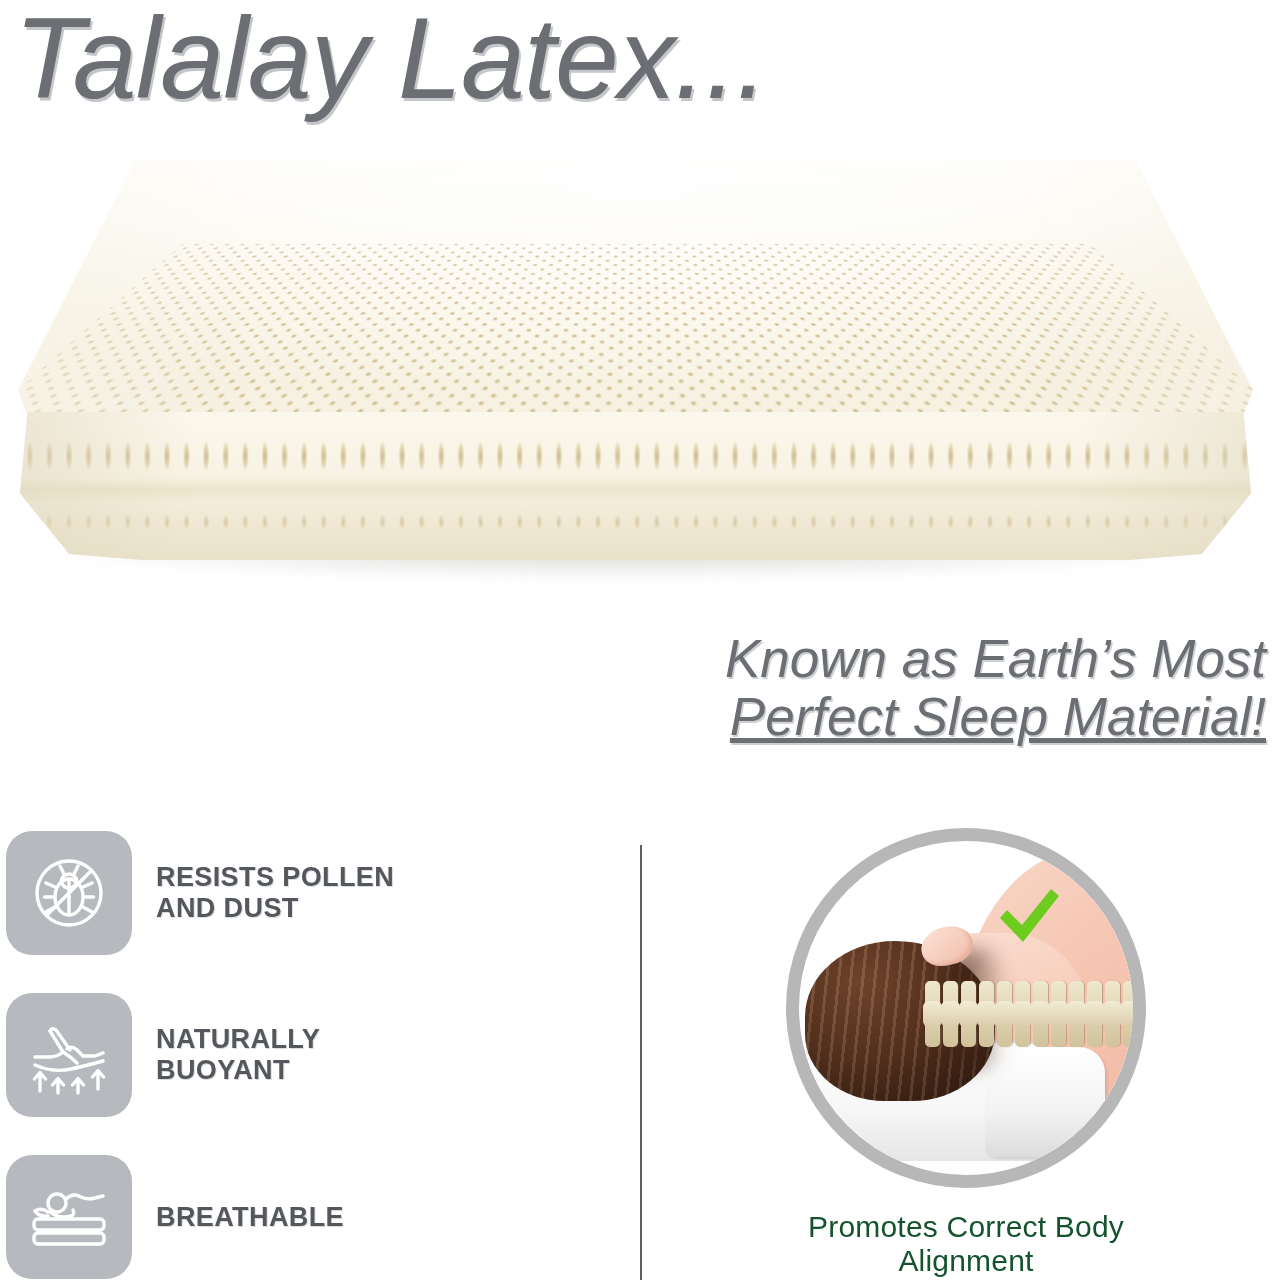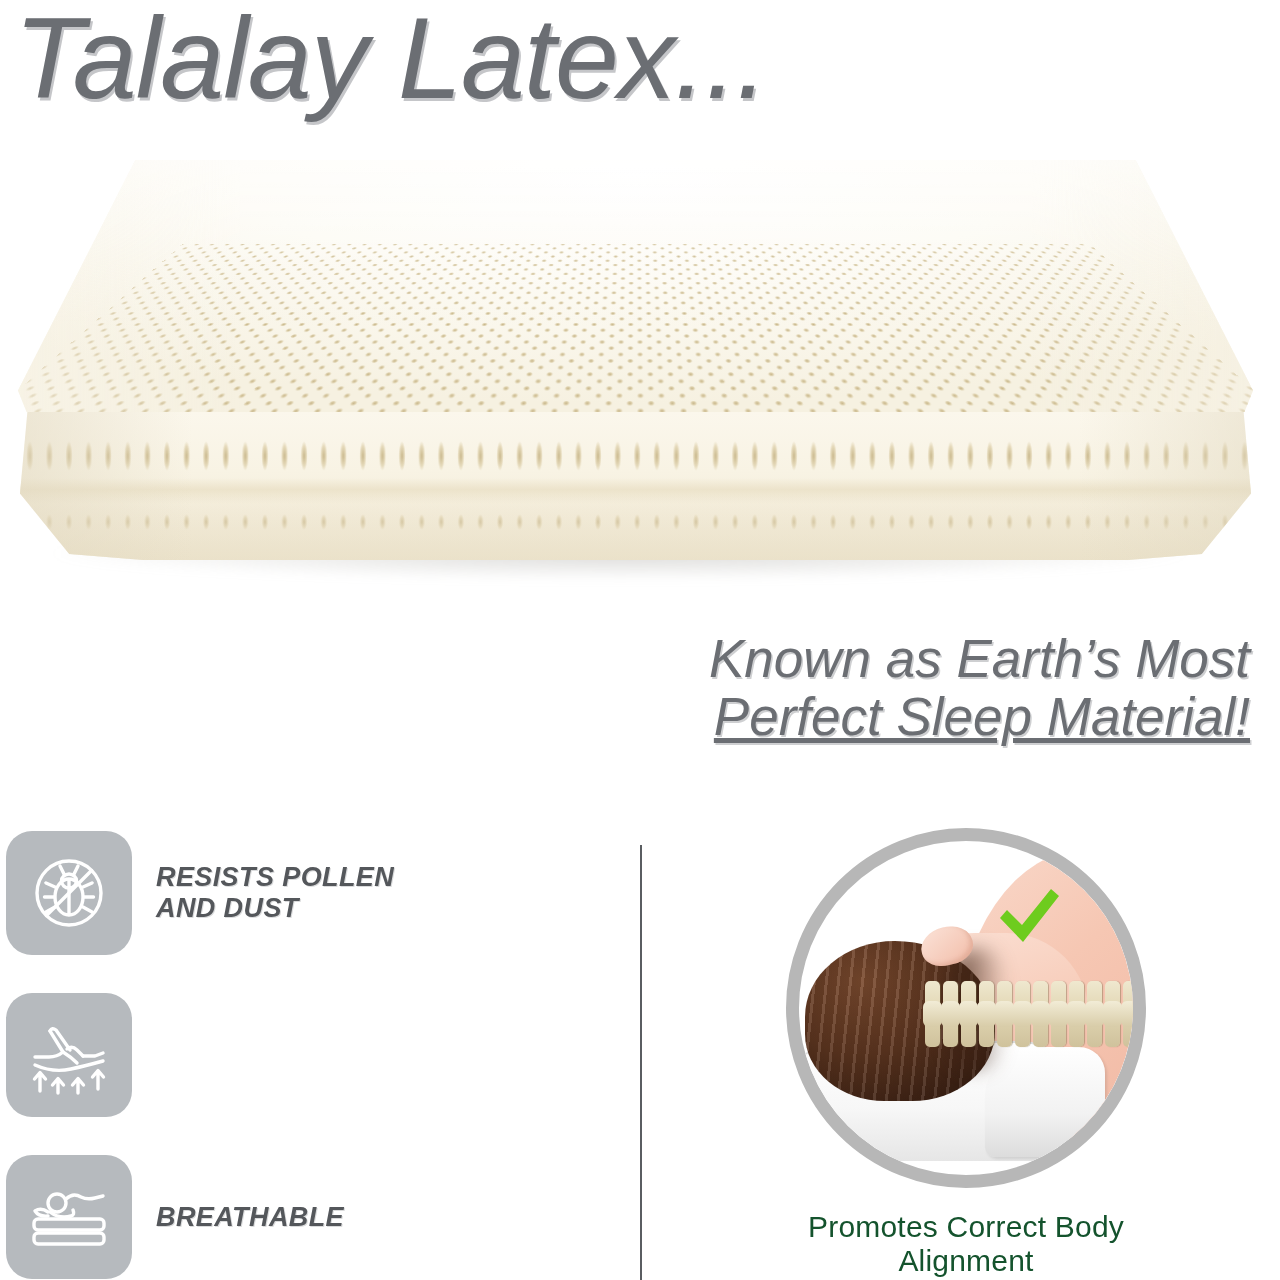--- a/index.html
+++ b/index.html
@@ -86,21 +86,21 @@
     background:linear-gradient(180deg,rgba(238,230,208,0) 0%,rgba(233,223,196,.75) 45%,rgba(238,230,208,0) 100%);
   }
   #pillow-front .shade{
     position:absolute; inset:0;
     background:linear-gradient(90deg,rgba(225,216,192,.55) 0%,rgba(255,255,255,0) 14%,rgba(255,255,255,0) 86%,rgba(226,217,193,.5) 100%),
                linear-gradient(180deg,rgba(255,255,255,0) 55%,rgba(229,219,195,.45) 100%);
   }
 
   
   #headline{
-    position:absolute; right:30px; top:630px;
+    position:absolute; right:14px; top:630px;
     width:660px; text-align:right;
     font-size:53px; line-height:58px;
     font-style:italic; font-weight:400;
     color:#6b6e73;
     text-shadow:1.5px 2px 0 rgba(158,160,164,.5);
   }
   #headline .l2{ display:block;text-decoration:underline; }
 
   
   #divider{
@@ -118,21 +118,21 @@
   .feature:last-child{ margin-bottom:0; }
   .badge{
     width:126px; height:124px; flex:0 0 126px;
     background:#b6babe; border-radius:26px;
     display:flex; align-items:center; justify-content:center;
   }
   .badge svg{ display:block; }
   .feat-label{
     margin-left:24px;
     font-size:27px; line-height:31px;
-    font-weight:bold; font-style:italic;
+    font-weight:bold; 
     letter-spacing:.4px;
     color:#54575b;
     text-shadow:1px 1px 0 rgba(150,152,156,.35);
   }
   .feat-label span{ display:block; }
 
   
   #circle-block{ position:absolute; left:756px; top:828px; width:420px; }
   #circle{
     position:relative;
@@ -289,20 +289,24 @@
           <path d="M40 43 Q48 48 54 54"></path>
         </g>
         <g fill="none" stroke="#ffffff" stroke-width="3.4" stroke-linecap="round" stroke-linejoin="round">
           <path d="M17 82 L17 64 M11.5 70 L17 63.5 L22.5 70"></path>
           <path d="M35 84 L35 70 M29.5 76 L35 69.5 L40.5 76"></path>
           <path d="M55 84 L55 70 M49.5 76 L55 69.5 L60.5 76"></path>
           <path d="M75 80 L75 62 M69.5 68 L75 61.5 L80.5 68"></path>
         </g>
       </svg>
     </div>
+    <div class="feat-label">
+      <span>NATURALLY</span>
+      <span>BUOYANT</span>
+    </div>
   </div>
 
   <div class="feature">
     <div class="badge">
       <svg width="92" height="92" viewBox="0 0 92 92">
         <g fill="none" stroke="#ffffff" stroke-width="3.4" stroke-linecap="round" stroke-linejoin="round">
           <circle cx="34" cy="32" r="9"></circle>
           <path d="M43 28 Q50 21 58 26 Q64 29 72 27 L80 25"></path>
           <path d="M25 41 Q18 36 12 40 Q16 46 25 45"></path>
           <path d="M27 41 Q36 48 48 45 Q52 44 50 39"></path>

